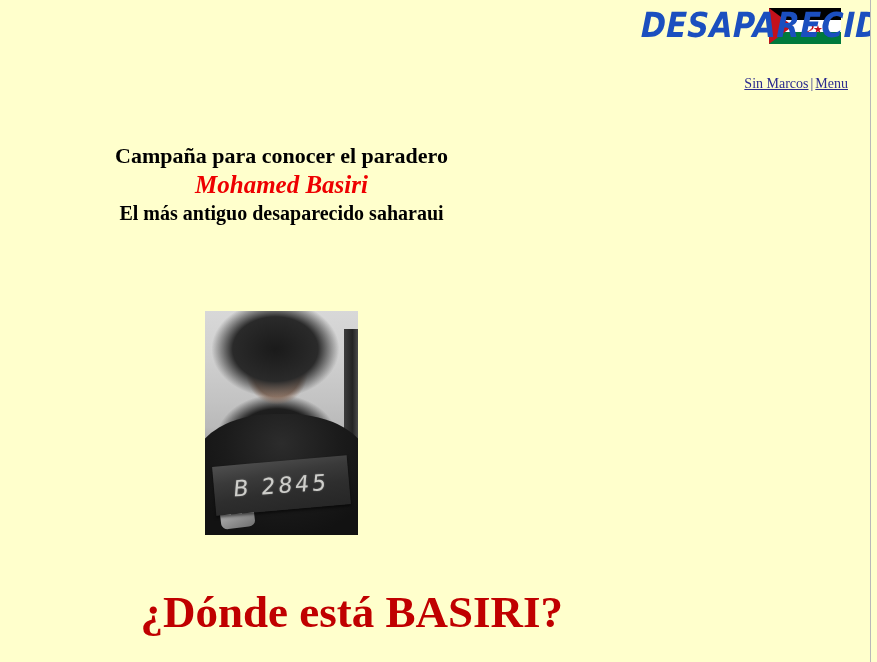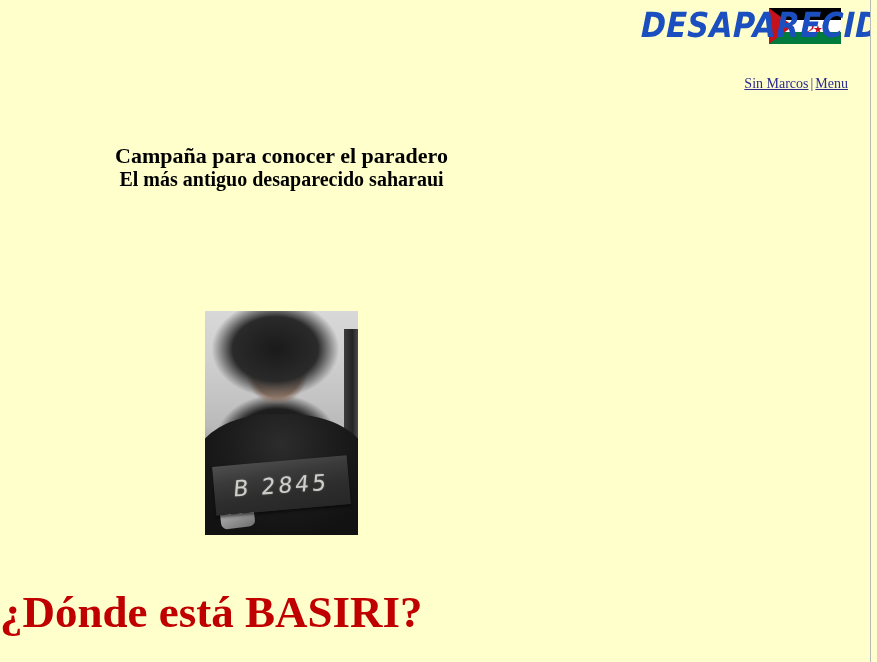--- a/index.html
+++ b/index.html
@@ -240,21 +240,21 @@
     height: 58%;
     background: linear-gradient(90deg, #3d3d3d 0%, #242424 60%, #4a4a4a 100%);
   }
 
   
   #where-question {
     position: absolute;
     left: 0;
     top: 586px;
     width: 563px;
-    text-align: left;
+    text-align: right;
     font-family: "Liberation Serif", "DejaVu Serif", serif;
     font-weight: bold;
     font-size: 45px;
     color: #C00000;
     letter-spacing: 0px;
     white-space: nowrap;
   }
 </style>
 </head>
 <body>
@@ -278,20 +278,21 @@
     </div>
 
     <div id="nav">
       <a href="#">Sin Marcos</a><span class="sep">|</span><a href="#">Menu</a>
     </div>
 
   </div>
 
   <div id="campaign-heading">
     <span class="head-line">Campaña para conocer el paradero</span>
+    <span class="head-line name">Mohamed Basiri</span>
     <span class="head-line sub">El más antiguo desaparecido saharaui</span>
   </div>
 
   <div id="photo-frame">
     <div id="photo">
       <div id="photo-post"></div>
       <div id="photo-coat"></div>
       <div id="photo-hand"></div>
       <div id="photo-placard">
         <div id="photo-placard-text">B 2845</div>

